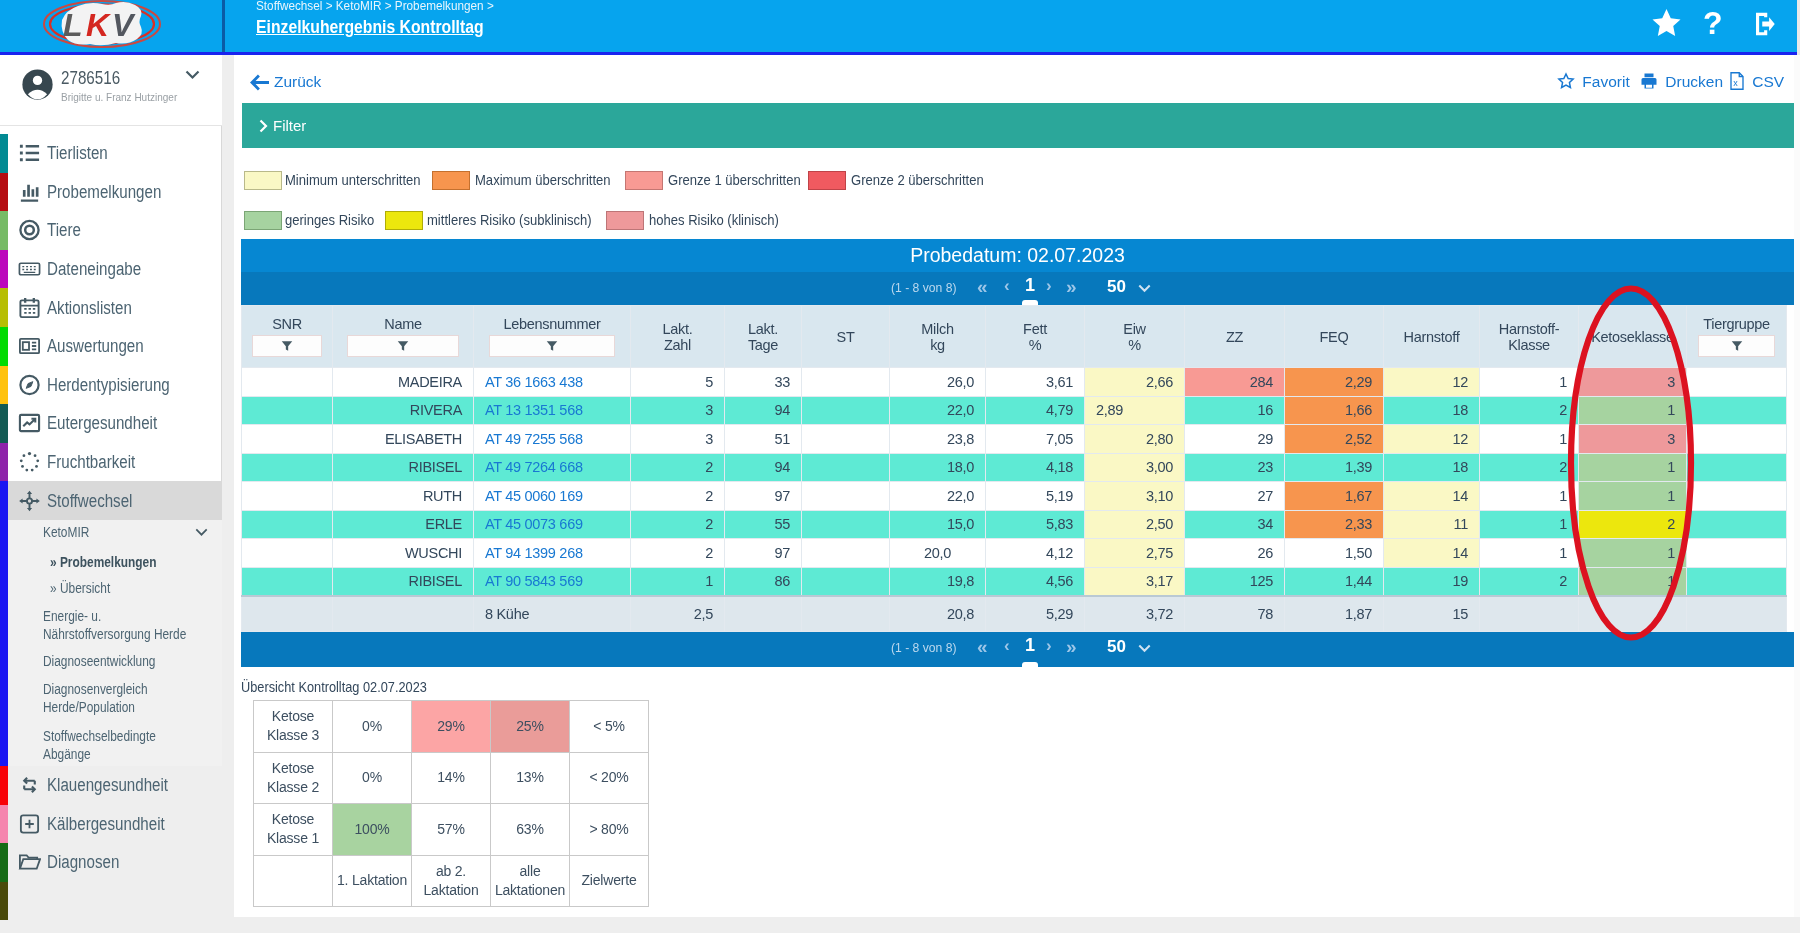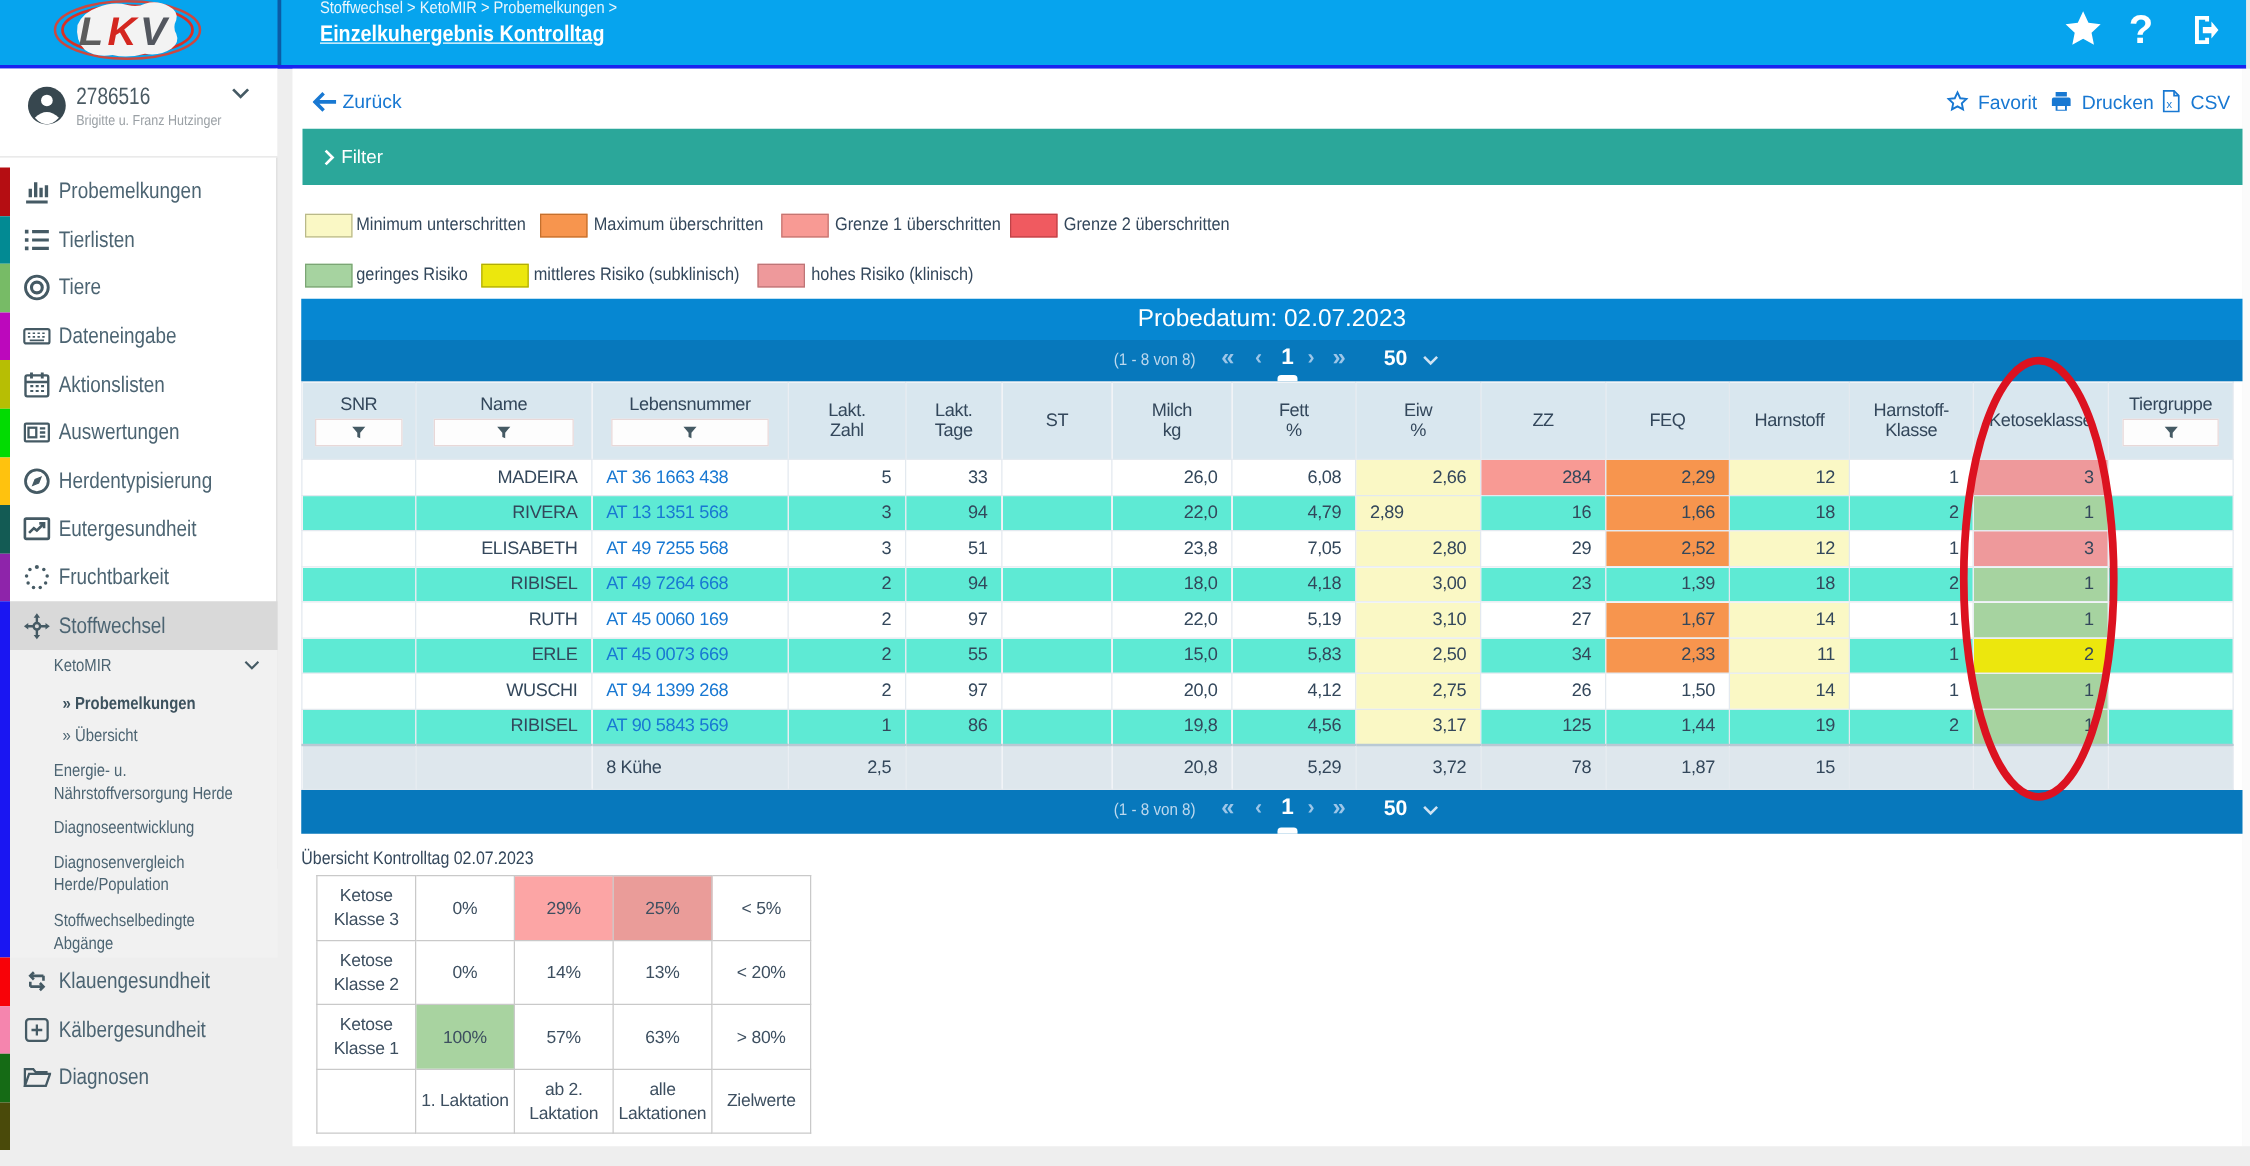--- a/index.html
+++ b/index.html
@@ -99,38 +99,38 @@
       <path d="M5 19 Q 12 12.5 19 19 Q 15.5 22.8 12 22.8 Q 8.5 22.8 5 19Z" fill="#fff"></path>
     </svg>
     <div class="usernum">2786516</div>
     <div class="username">Brigitte u. Franz Hutzinger</div>
     <svg class="abs" style="left:185px;top:15px" width="15" height="10" viewBox="0 0 15 10">
         <path d="M1.5 1.5 L7.5 7.5 L13.5 1.5" stroke="#455a64" stroke-width="2.2" fill="none"></path>
       </svg>
   </div>
   <div class="menu" id="menu">
       <div class="mi">
+        <div class="stripe" style="background:#028a93"></div>
+        <svg class="ic" viewBox="0 0 24 24">
+          <g stroke="#455a64" stroke-width="2.6" fill="none">
+            <path d="M8 5h14M8 12h14M8 19h14"></path>
+            <path d="M2 5h3M2 12h3M2 19h3" stroke-width="3"></path>
+          </g>
+        </svg>
+        <div class="lbl">Tierlisten</div>
+      </div>
+      <div class="mi">
         <div class="stripe" style="background:#b50d12"></div>
         <svg class="ic" viewBox="0 0 24 24">
           <g stroke="#455a64" stroke-width="2" fill="none">
             <path d="M3 21h18" stroke-width="2.4"></path>
             <path d="M6.5 17V10M11 17V4.5M15.5 17v-8M20 17V7" stroke-width="2.8"></path>
           </g>
         </svg>
         <div class="lbl">Probemelkungen</div>
-      </div>
-      <div class="mi">
-        <div class="stripe" style="background:#028a93"></div>
-        <svg class="ic" viewBox="0 0 24 24">
-          <g stroke="#455a64" stroke-width="2.6" fill="none">
-            <path d="M8 5h14M8 12h14M8 19h14"></path>
-            <path d="M2 5h3M2 12h3M2 19h3" stroke-width="3"></path>
-          </g>
-        </svg>
-        <div class="lbl">Tierlisten</div>
       </div>
       <div class="mi">
         <div class="stripe" style="background:#77bb66"></div>
         <svg class="ic" viewBox="0 0 24 24">
           <g stroke="#455a64" fill="none">
             <circle cx="12" cy="12" r="9.5" stroke-width="2.4"></circle>
             <circle cx="12" cy="12" r="4.5" stroke-width="2.6"></circle>
           </g>
         </svg>
         <div class="lbl">Tiere</div>
@@ -419,21 +419,21 @@
             </th>
           </tr>
           <tr>
             <td></td>
             <td style="text-align:right">MADEIRA</td>
             <td class="lnk">AT 36 1663 438</td>
             <td style="text-align:right">5</td>
             <td style="text-align:right">33</td>
             <td style="text-align:right"></td>
             <td style="text-align:right">26,0</td>
-            <td style="text-align:right">6,08</td>
+            <td style="text-align:right">3,61</td>
             <td class="cy" style="text-align:right">2,66</td>
             <td class="cp" style="text-align:right">284</td>
             <td class="co" style="text-align:right">2,29</td>
             <td class="cy" style="text-align:right">12</td>
             <td style="text-align:right">1</td>
             <td class="cr" style="text-align:right">3</td>
             <td style="text-align:right"></td>
           </tr>
           <tr class="alt">
             <td></td>
@@ -520,21 +520,21 @@
             <td class="cyy" style="text-align:right">2</td>
             <td style="text-align:right"></td>
           </tr>
           <tr>
             <td></td>
             <td style="text-align:right">WUSCHI</td>
             <td class="lnk">AT 94 1399 268</td>
             <td style="text-align:right">2</td>
             <td style="text-align:right">97</td>
             <td style="text-align:right"></td>
-            <td style="text-align:right">20,0</td>
+            <td style="text-align:center">20,0</td>
             <td style="text-align:right">4,12</td>
             <td class="cy" style="text-align:right">2,75</td>
             <td style="text-align:right">26</td>
             <td style="text-align:right">1,50</td>
             <td class="cy" style="text-align:right">14</td>
             <td style="text-align:right">1</td>
             <td class="cg" style="text-align:right">1</td>
             <td style="text-align:right"></td>
           </tr>
           <tr class="alt">

